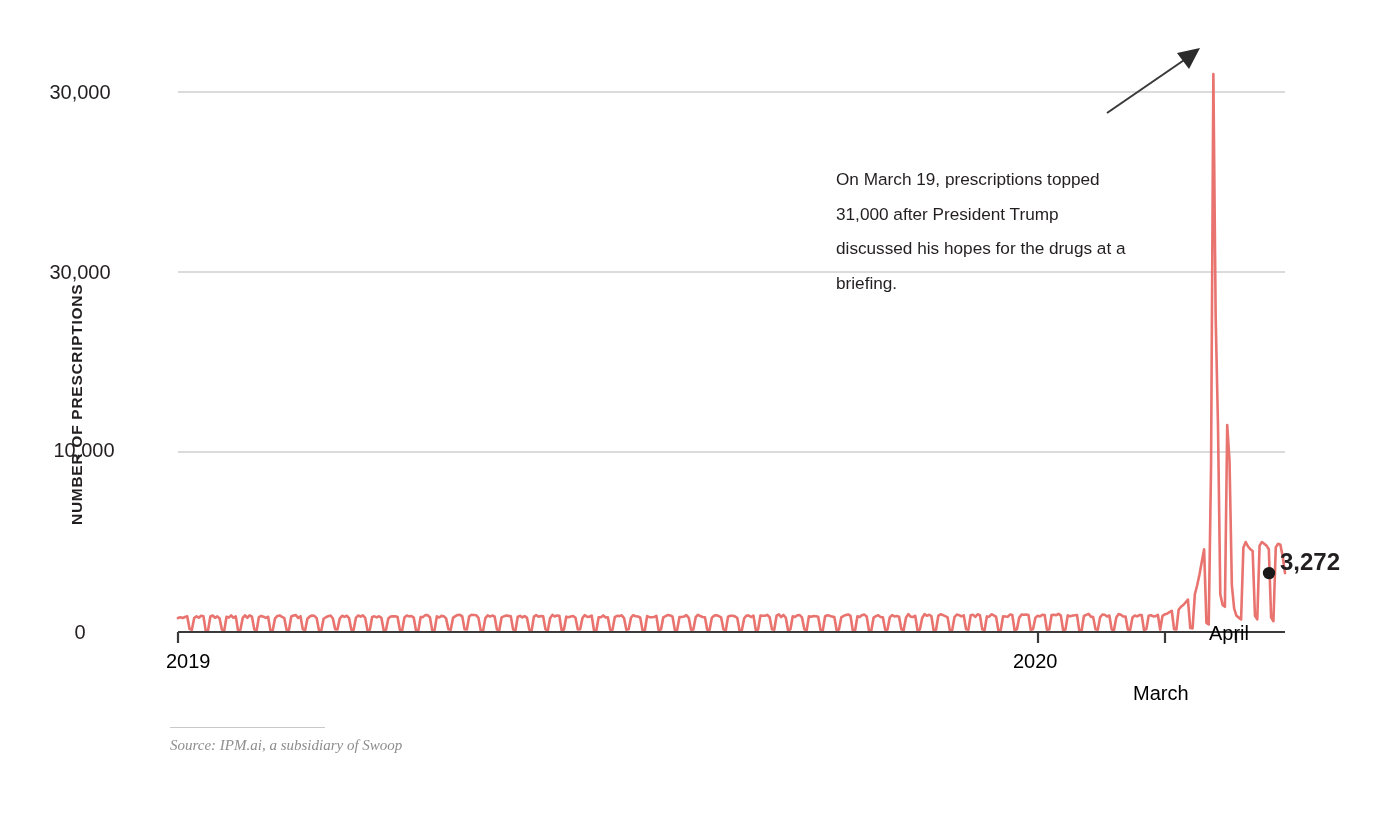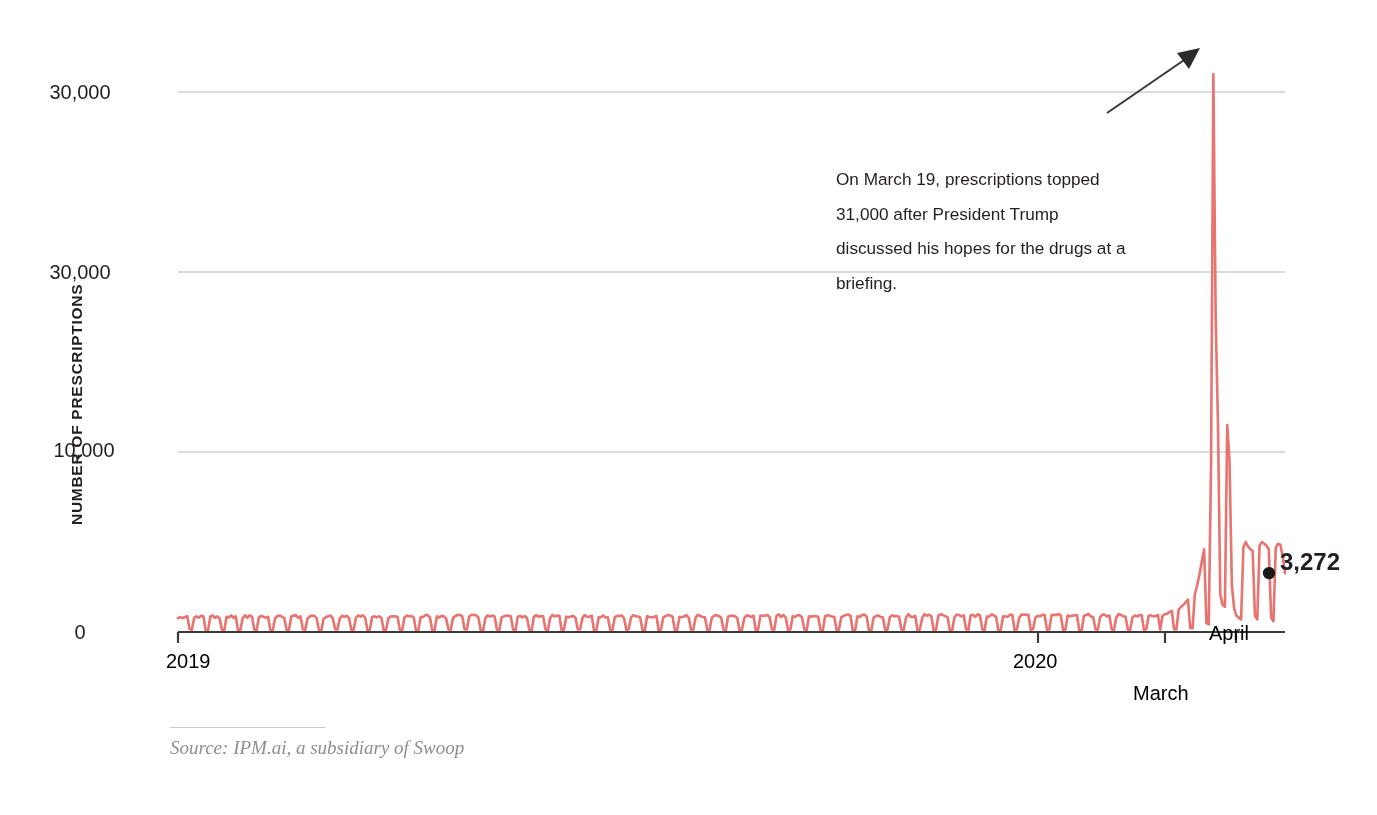--- a/index.html
+++ b/index.html
@@ -112,21 +112,21 @@
     height: 1px;
     background: #c9c9c9;
   }
 
   .source-text {
     position: absolute;
     left: 170px;
     top: 737px;
     font-family: "Liberation Serif", serif;
     font-style: italic;
-    font-size: 19px;
+    font-size: 15px;
     color: #8d8d8d;
     white-space: nowrap;
   }
 </style>
 </head>
 <body>
 
 <div id="chart-root">
 
   <svg class="plot" viewBox="0 0 1377 815">

